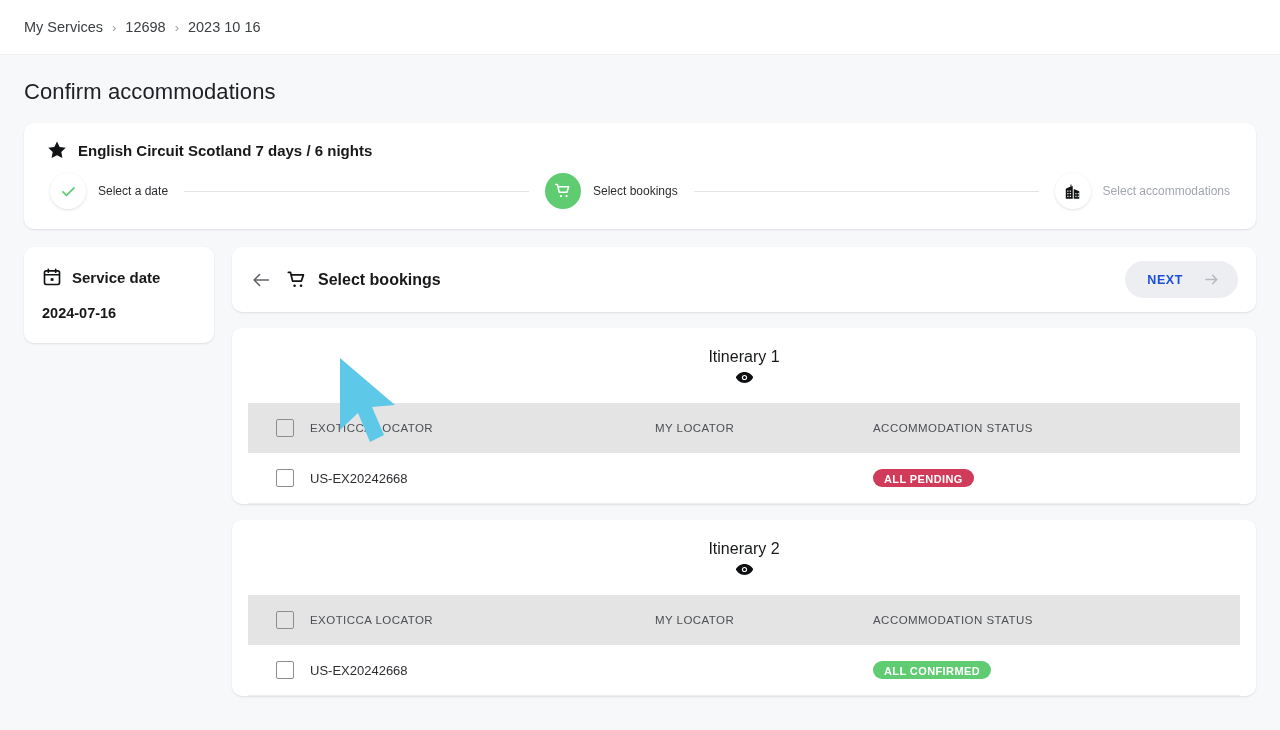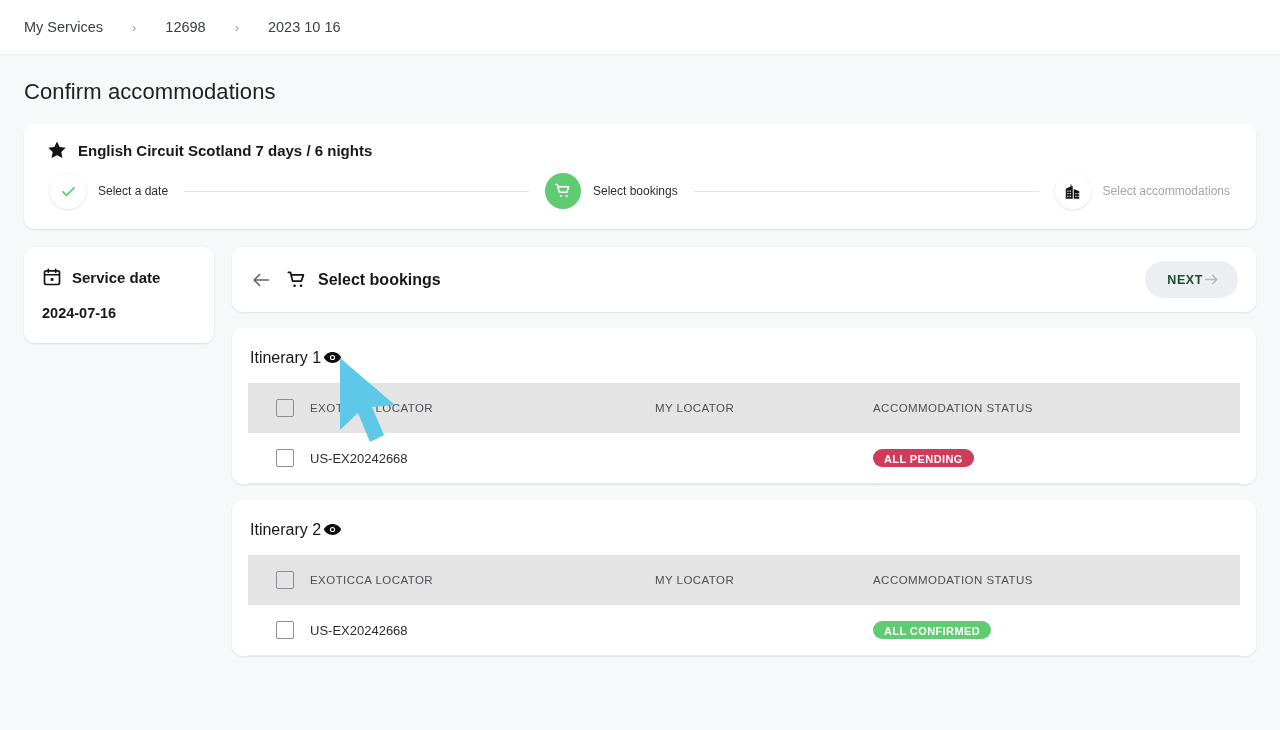--- a/index.html
+++ b/index.html
@@ -19,21 +19,21 @@
 
   
   .topbar {
     height: 55px;
     background: #ffffff;
     border-bottom: 1px solid #eceef1;
     display: flex;
     align-items: center;
     padding: 0 24px;
   }
-  .crumbs { display: flex; align-items: center; font-size: 14.5px; color: #3c4043; gap: 20px; }
+  .crumbs { display: flex; align-items: center; font-size: 14.5px; color: #3c4043; }
   .crumb { white-space: nowrap; }
   .crumb.link { cursor: pointer; }
   .crumb-sep { margin: 0 9px; color: #9aa0a6; font-size: 13px; }
 
   
   .page { padding: 24px 24px 0 24px; }
 
   .page-title {
     font-size: 22px;
     font-weight: 400;
@@ -91,39 +91,40 @@
   .toolbar {
     display: flex; align-items: center;
     padding: 14px 18px;
     min-height: 62px;
   }
   .back-arrow { width: 22px; height: 22px; flex: 0 0 22px; cursor: pointer; margin-right: 14px; }
   .cart-dark { width: 22px; height: 22px; flex: 0 0 22px; margin-right: 10px; }
   .toolbar-title { font-size: 16px; font-weight: bold; color: #17181a; }
   .spacer { flex: 1 1 auto; }
   .next-btn {
-    display: flex; align-items: center; gap: 0;
+    display: flex; align-items: center; gap: 20px;
     background: #eceef1;
     border: none;
     border-radius: 20px;
     padding: 10px 18px 10px 22px;
     font-family: inherit;
     font-size: 12.5px;
     font-weight: bold;
     letter-spacing: .6px;
-    color: #14532d;
+    color: #1d4ed8;
     cursor: default;
   }
   .next-btn svg { width: 17px; height: 17px; display: block; }
 
   
   .itin-card { margin-top: 16px; padding: 20px 16px 0 16px; overflow: hidden; }
   .itin-head {
     display: flex; align-items: center; gap: 2px;
     padding: 0 2px 16px 2px;
+    flex-direction: column;
   }
   .itin-title { font-size: 16px; color: #17181a; }
   .eye { width: 19px; height: 19px; flex: 0 0 19px; cursor: pointer; display:block; }
 
   table { width: 100%; border-collapse: collapse; table-layout: fixed; }
   thead tr { background: #e4e4e4; }
   th {
     text-align: left;
     font-size: 11.5px;
     font-weight: normal;

